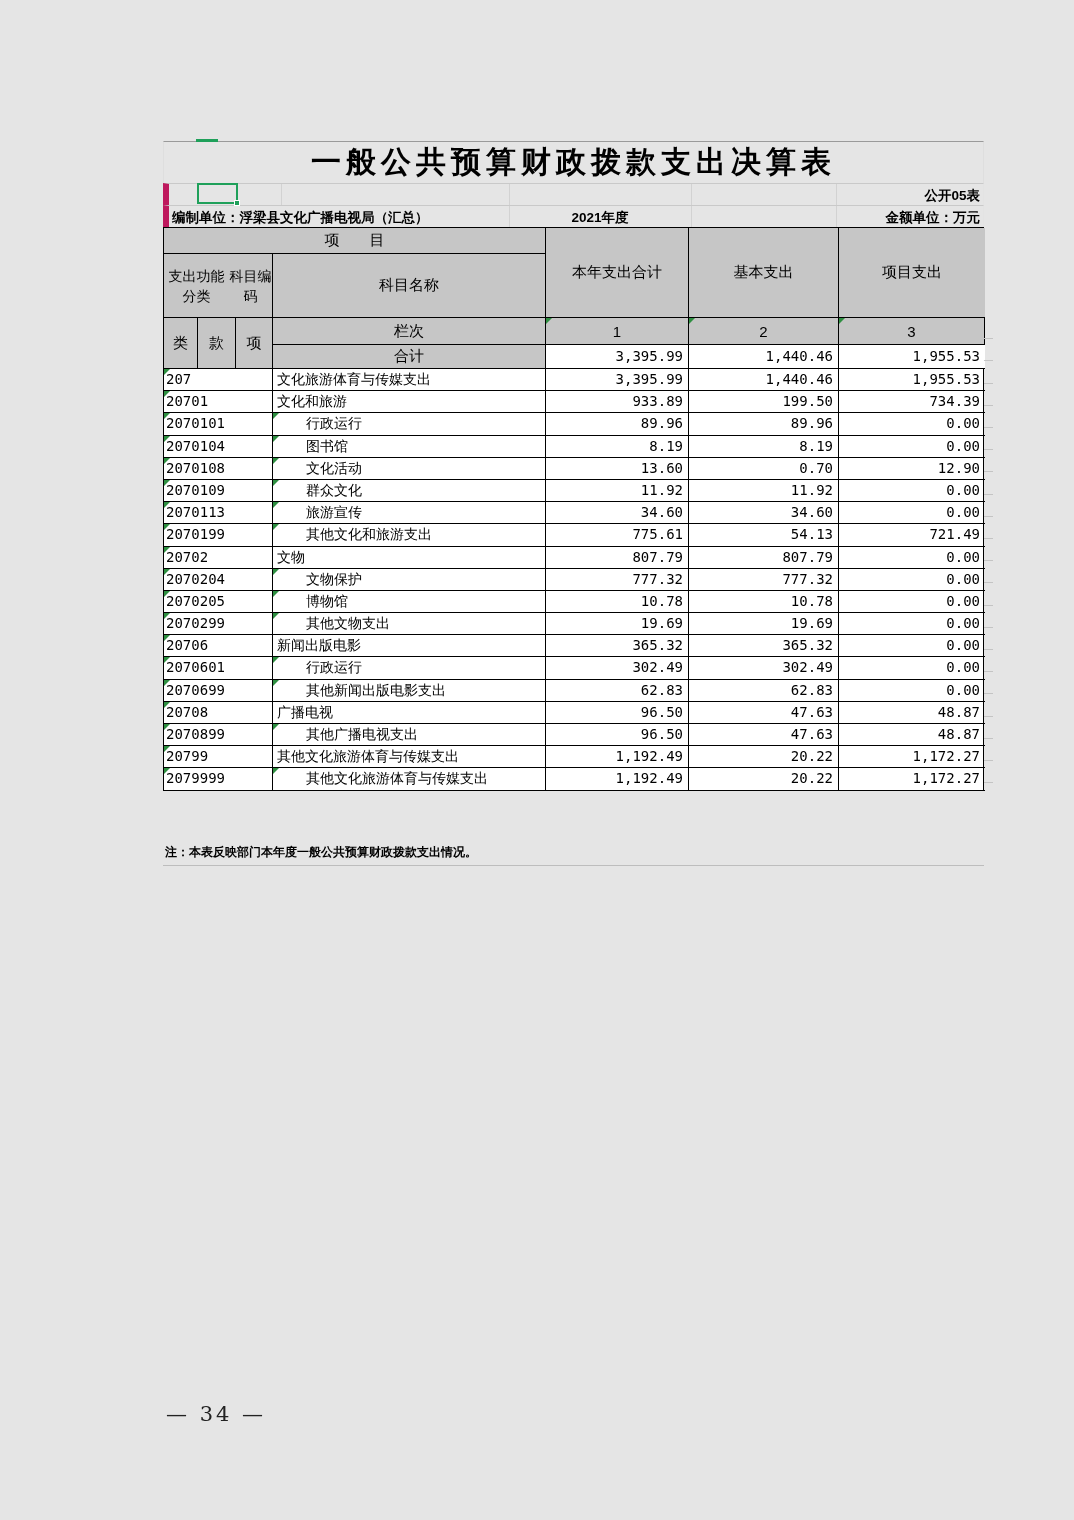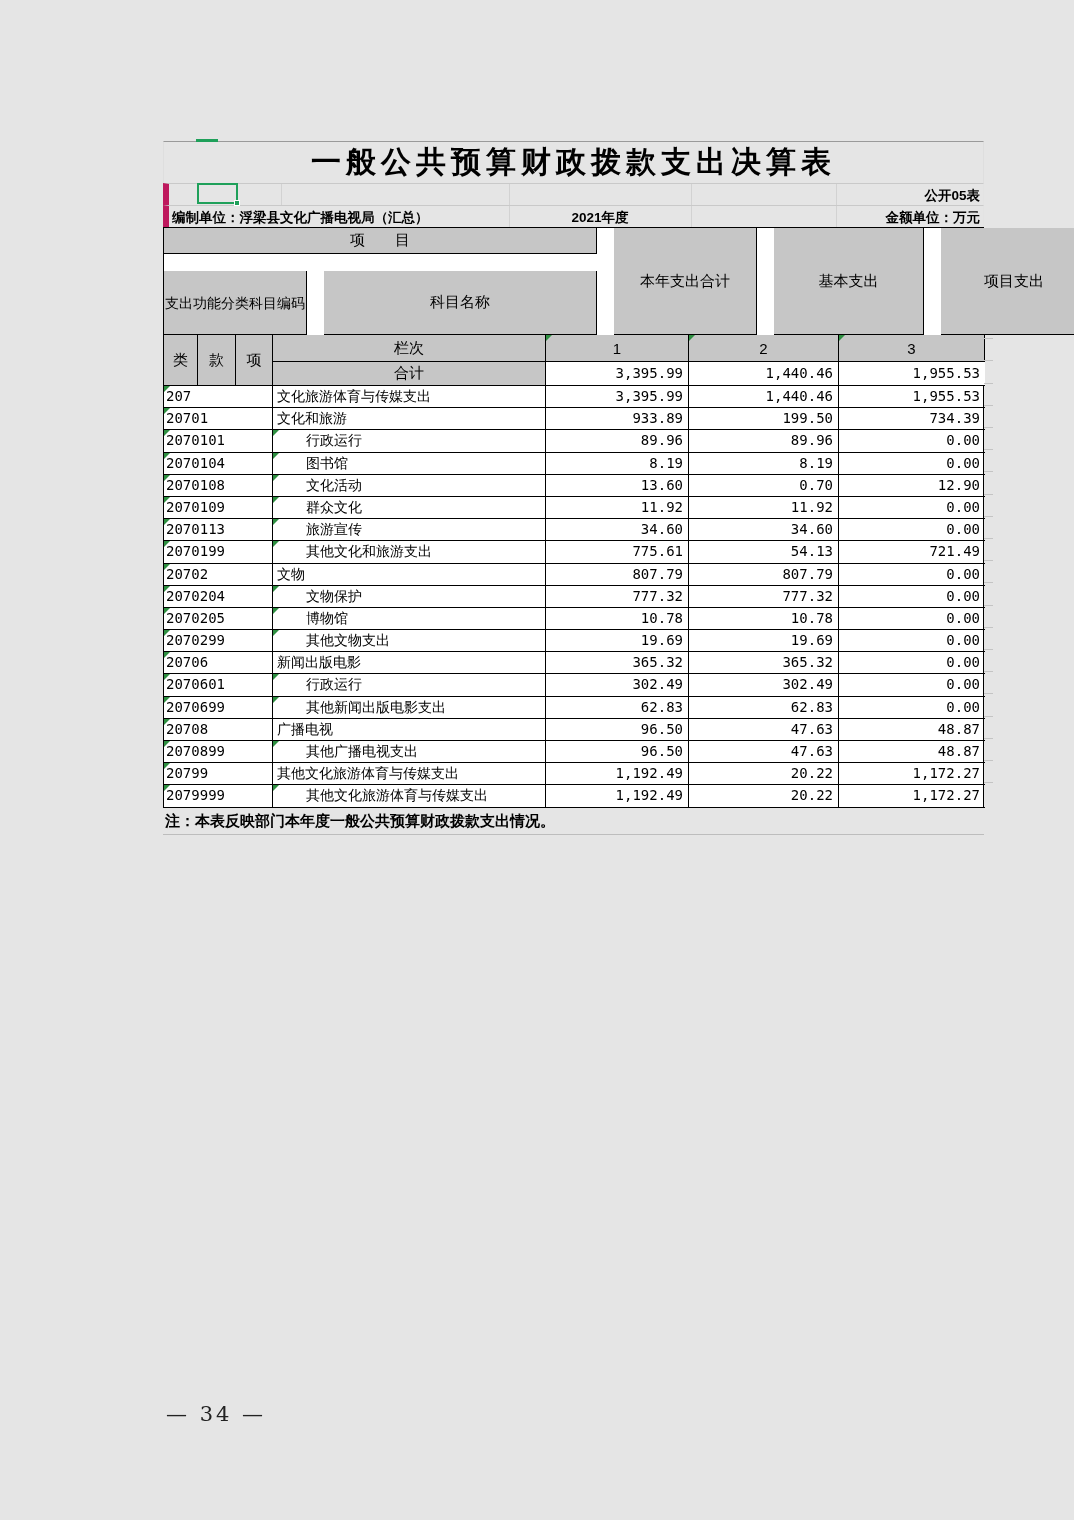--- a/index.html
+++ b/index.html
@@ -47,21 +47,21 @@
     border: 2px solid var(--sel); background: transparent; z-index: 5;
   }
   .fill-handle {
     position: absolute; right: -4px; bottom: -4px; width: 6px; height: 6px;
     background: var(--sel); border: 1px solid #fff; display: block;
   }
 
   
   .main-table { border: 1px solid var(--grid); border-bottom: none; background: #fff; }
   .grid7 { display: grid; grid-template-columns: 34px 38px 37px 273px 143px 150px 146px; }
-  .hdr1 { grid-template-rows: 26px 64px; gap: 17px; }
+  .hdr1 { grid-template-rows: 26px 64px; }
   .hdr2 { grid-template-rows: 27px 24px; }
   .hc {
     background: var(--hbg);
     border-right: 1px solid var(--grid); border-bottom: 1px solid var(--grid);
     display: flex; align-items: center; justify-content: center;
     font-size: 15px; text-align: center; position: relative;
   }
   .grid7 > :last-child { border-right: none; }
   .project-cell { grid-column: 1 / 5; grid-row: 1; white-space: pre; }
   .codehdr { grid-column: 1 / 4; grid-row: 2; flex-direction: row; line-height: 20px; font-size: 14px; }
@@ -94,21 +94,21 @@
   .c-num { text-align: right; padding-right: 5px; font-family: "DejaVu Sans Mono", monospace; font-size: 14px; line-height: 21px; }
   .c-v1 { grid-column: 5; } .c-v2 { grid-column: 6; } .c-v3 { grid-column: 7; border-right: none; }
 
   .tri {
     position: absolute; top: 0; left: 0; width: 0; height: 0;
     border-top: 6px solid var(--tri); border-right: 6px solid transparent; display: block;
   }
 
   .note-row {
     height: 27px; border-bottom: 1px solid #bdbdbd;
-    font-weight: bold; font-size: 15px; line-height: 26px; padding-left: 2px; white-space: nowrap;
+    font-weight: bold; font-size: 12px; line-height: 26px; padding-left: 2px; white-space: nowrap; margin-top: 48px;
   }
 
   .right-ticks {
     position: absolute; left: 821px; top: 176px; width: 9px; height: 474px;
     background: repeating-linear-gradient(to bottom,
       transparent 0, transparent 21.2px, #c4c4c4 21.2px, #c4c4c4 22.2px);
   }
 
   .page-number {
     position: absolute; left: 166px; top: 1402px;

